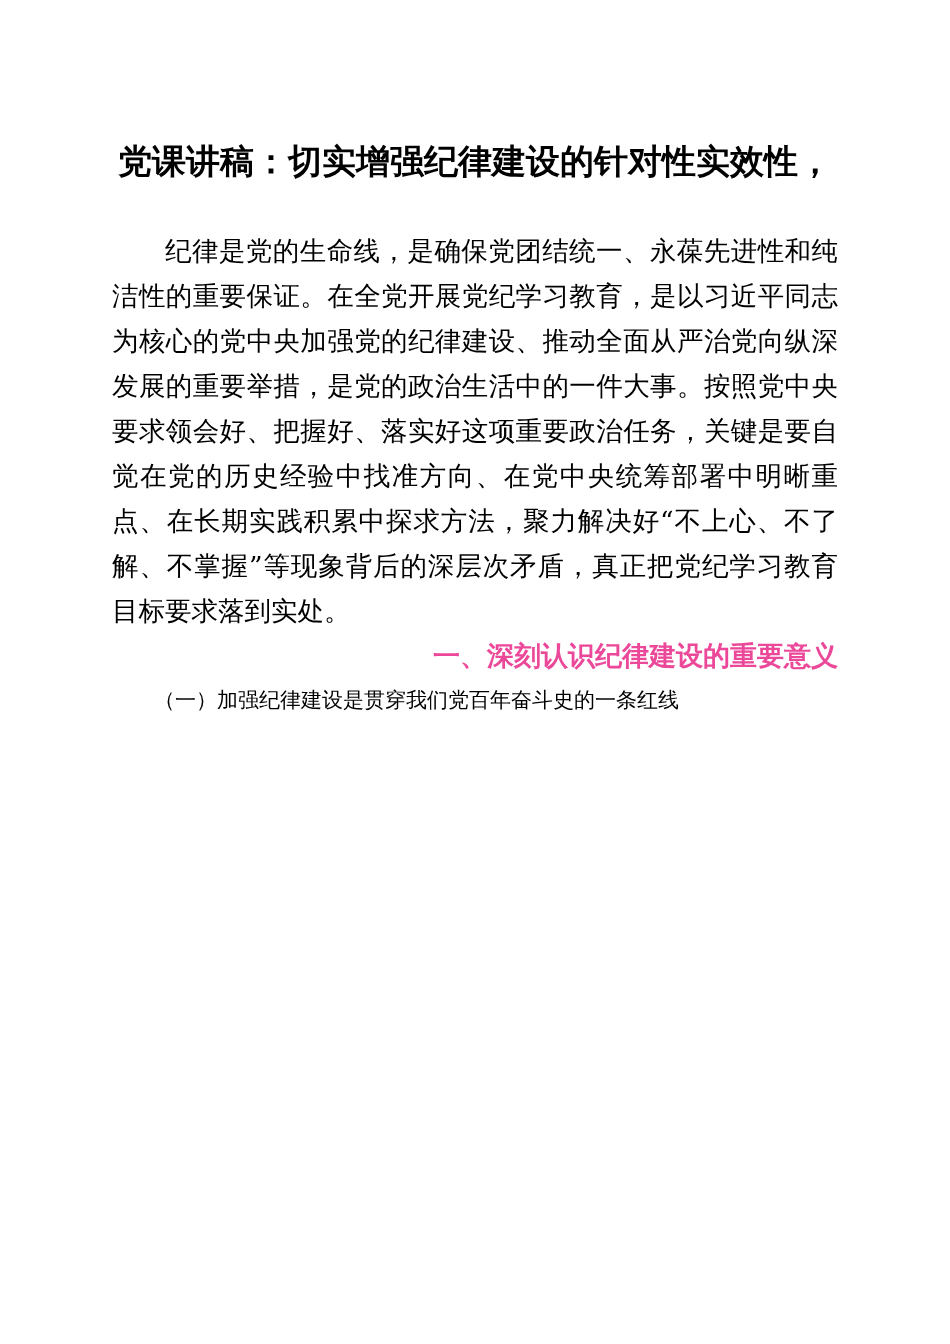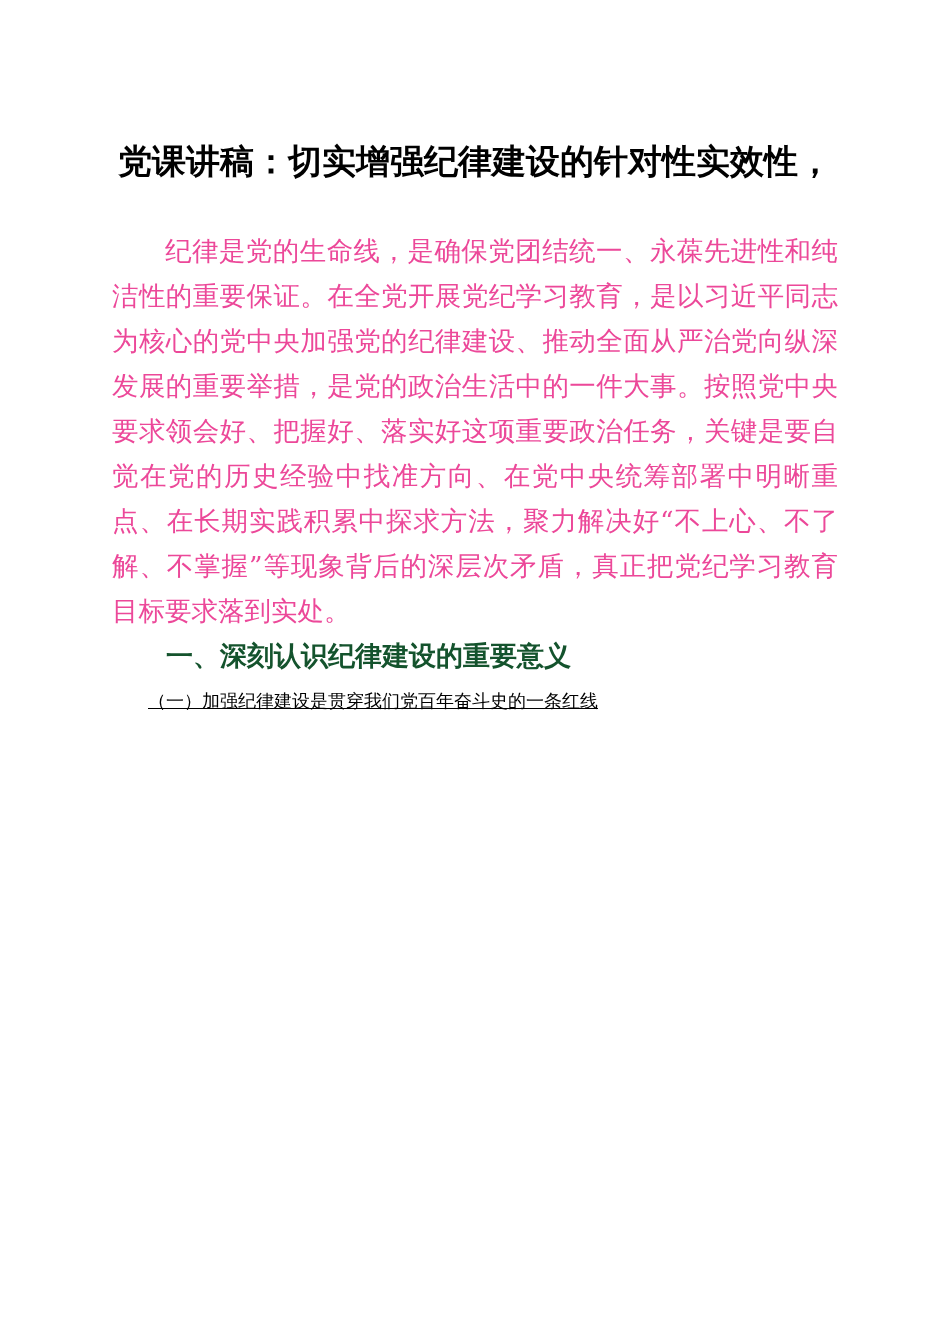--- a/index.html
+++ b/index.html
@@ -29,43 +29,43 @@
   .doc-title .title-line {
     display: block;
     white-space: nowrap;
   }
   .body-text {
     font-family: "DejaVu Serif", "Liberation Serif", serif;
     font-size: 26.5px;
     line-height: 45px;
     text-align: justify;
     text-justify: inter-ideograph;
-    color: #ec4899;
+    color: #000000;
     margin: 0;
   }
   .indent-2 {
     text-indent: 2em;
   }
   .section-heading {
     font-family: "DejaVu Sans", "Liberation Sans", sans-serif;
     font-weight: 700;
     font-size: 27px;
     line-height: 45px;
     text-indent: 2em;
-    color: #14532d;
+    color: #ec4899;
     margin: 0;
+    text-align: right;
   }
   .kaiti-line {
     font-family: "DejaVu Serif", "Liberation Serif", serif;
-    font-size: 18px;
+    font-size: 21px;
     line-height: 45px;
     text-indent: 2em;
     color: #000000;
     margin: 0;
-    text-decoration: underline;
   }
 </style>
 </head>
 <body>
 
 <div class="page">
 
   <h1 class="doc-title">
     <span class="title-line">党课讲稿：切实增强纪律建设的针对性实效性，</span>
   </h1>

